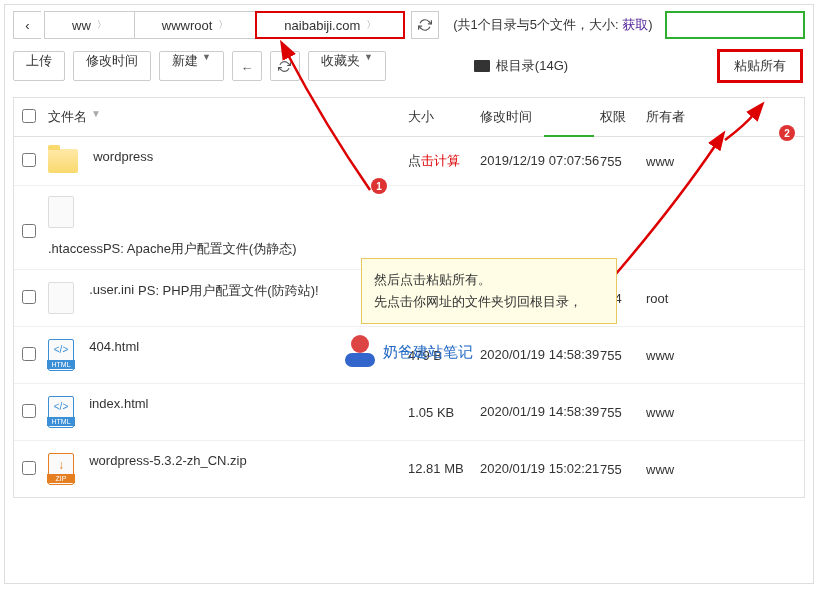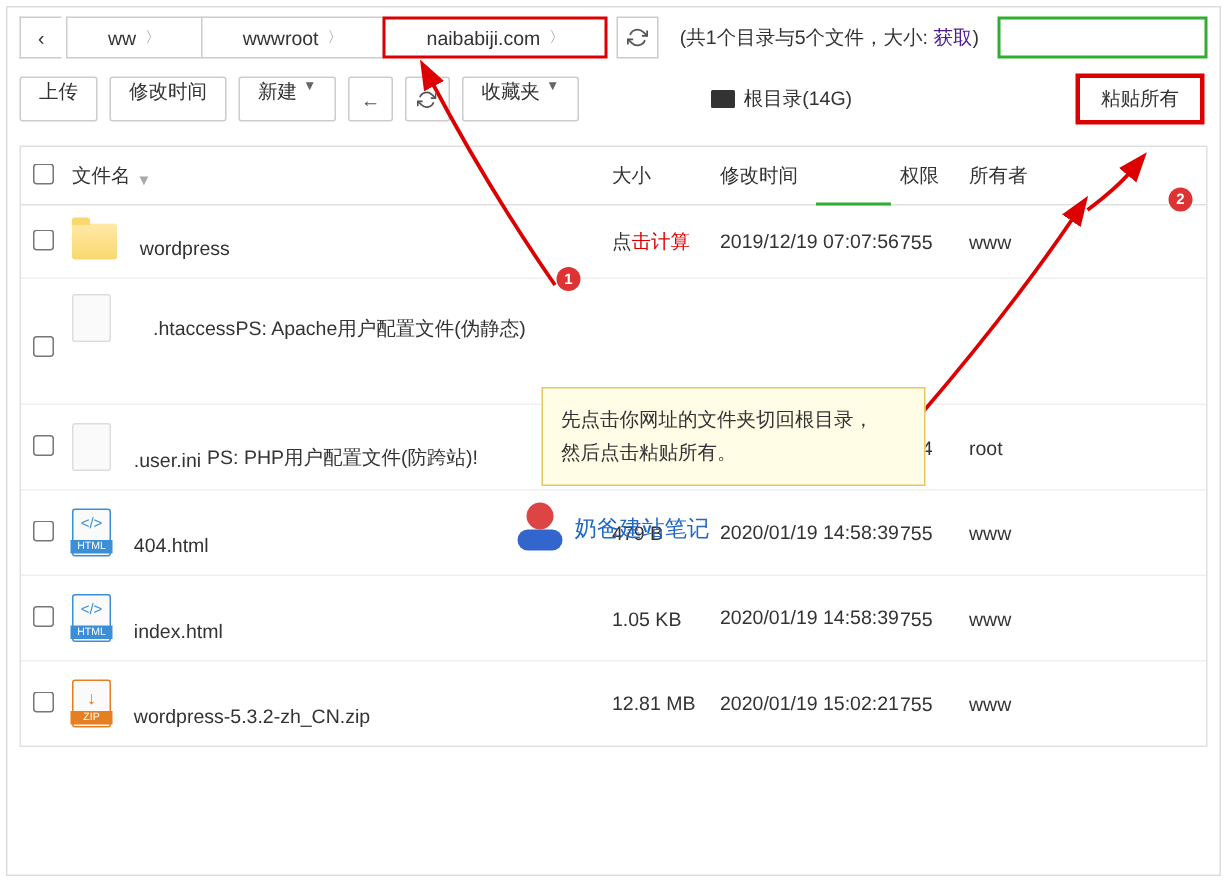--- a/index.html
+++ b/index.html
@@ -22,21 +22,21 @@
 .tbtn{border:1px solid #ccc;background:#fff;height:30px;padding:0 12px;display:flex;gap:4px;cursor:pointer;border-radius:2px}
 .tbtn .dd{font-size:9px;color:#666}
 .icon-btn{border:1px solid #ccc;background:#fff;width:30px;height:30px;display:flex;align-items:center;justify-content:center;cursor:pointer;border-radius:2px;color:#555}
 .root-label{margin-left:80px;display:flex;align-items:center;gap:6px;font-weight:500}
 .root-label .disk{width:16px;height:12px;background:#333;border-radius:1px}
 .paste-btn{position:absolute;right:10px;border:3px solid #d00;background:#fff;height:34px;padding:0 14px;display:flex;align-items:center;cursor:pointer}
 
 .table-wrap{margin:10px 8px 0;border:1px solid #e0e0e0}
 .thead{display:flex;align-items:center;padding:10px 8px;border-bottom:1px solid #e0e0e0;color:#555;font-size:12px}
 .col-chk{width:26px}
-.col-name{flex:1;display:flex;align-items:flex-end;gap:4px}
+.col-name{flex:1;display:flex;align-items:flex-start;gap:4px}
 .col-size{width:72px}
 .col-mtime{width:120px}
 .col-perm{width:46px}
 .col-owner{width:60px}
 .col-act{width:90px}
 .sep-line{height:2px;background:linear-gradient(to right,transparent 0,transparent 530px,#2fae2f 530px,#2fae2f 580px,transparent 580px);margin-top:-2px}
 
 .trow{display:flex;align-items:center;padding:12px 8px;border-bottom:1px solid #f0f0f0;position:relative}
 .folder-icon{width:30px;height:24px;background:linear-gradient(#ffe9a8,#f9d96e);border-radius:2px;position:relative}
 .folder-icon::before{content:"";position:absolute;top:-4px;left:0;width:12px;height:5px;background:#f9d96e;border-radius:2px 2px 0 0}
@@ -149,21 +149,21 @@
       <div class="col-name"><div class="folder-icon"></div>&nbsp;&nbsp;<span class="fname">wordpress</span></div>
       <div class="col-size"><span class="click-calc"><span>点</span><span class="hit1">击计算</span></span></div>
       <div class="col-mtime twoline">2019/12/19 07:07:56</div>
       <div class="col-perm">755</div>
       <div class="col-owner">www</div>
       <div class="col-act"></div>
     </div>
 
     <div class="trow" style="height:84px;align-items:flex-start;padding-top:10px">
       <div class="col-chk" style="margin-top:28px"><input type="checkbox" style=""></div>
-      <div class="col-name" style="align-items:flex-end;gap:28px">
+      <div class="col-name" style="flex-direction:column;align-items:flex-start;gap:12px">
         <div class="file-icon"></div>
         <div><span class="fname">.htaccess</span><span class="note">PS: Apache用户配置文件(伪静态)</span></div>
       </div>
       <div class="col-size"></div>
         <div class="col-mtime"></div>
         <div class="col-perm"></div>
         <div class="col-owner"></div>
         <div class="col-act"></div>
     </div>
 
@@ -216,22 +216,22 @@
       </defs>
     <path d="M365,185 Q320,120 282,48" stroke="#d00" stroke-width="2.5" fill="none" marker-end="url(#ah)"></path>
     <path d="M720,135 Q740,120 750,108" stroke="#d00" stroke-width="2.5" fill="none" marker-end="url(#ah)"></path>
     <path d="M610,270 Q670,200 712,138" stroke="#d00" stroke-width="2.5" fill="none" marker-end="url(#ah)"></path>
   </svg>
 
   <div class="badge b1">1</div>
   <div class="badge b2">2</div>
 
   <div class="callout">
+    <div>然后点击粘贴所有。</div>
     <div>先点击你网址的文件夹切回根目录，</div>
-    <div>然后点击粘贴所有。</div>
   </div>
 
   <div class="logo">
     <div class="logo-icon"></div>
     <span class="logo-text">奶爸建站笔记</span>
   </div>
 
 </div>
 
 </body></html>

